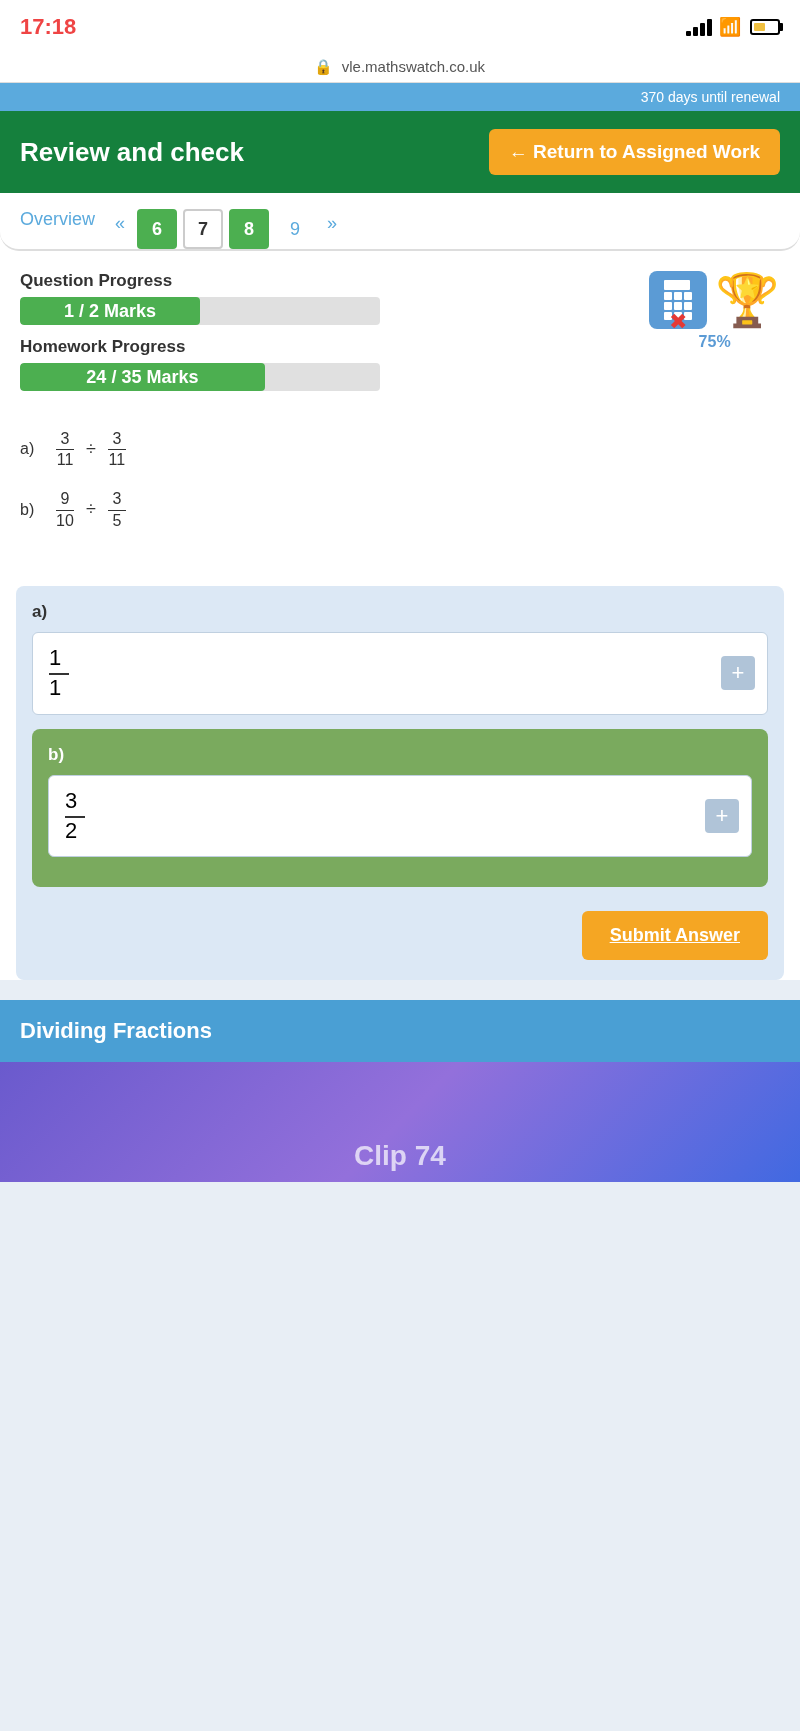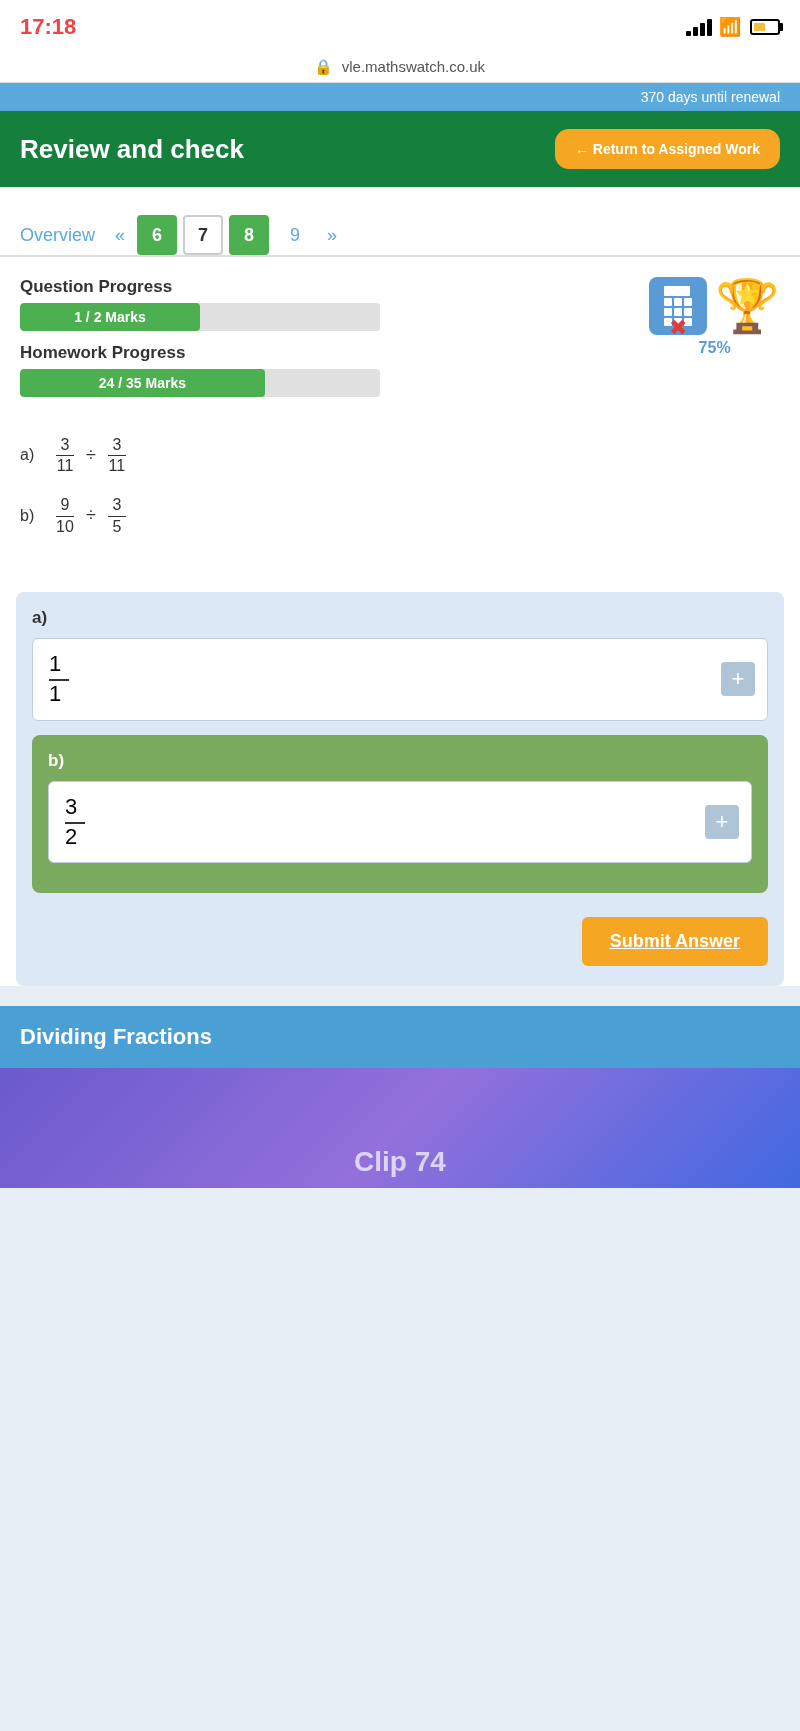--- a/index.html
+++ b/index.html
@@ -104,44 +104,45 @@
     }
     .page-header-title {
       color: white;
       font-size: 26px;
       font-weight: 700;
     }
     .return-btn {
       background: #f5a623;
       color: white;
       border: none;
-      border-radius: 14px;
+      border-radius: 6px;
       padding: 12px 20px;
-      font-size: 14px;
+      font-size: 19px;
       font-weight: 600;
       cursor: pointer;
       display: flex;
       align-items: center;
       gap: 8px;
     }
 
     
     .main-content {
       background: white;
       margin: 0;
       padding: 0;
     }
 
     
     .tabs-row {
       display: flex;
-      align-items: center;
-      padding: 28px 20px 0;
+      align-items: flex-start;
+      padding: 16px 20px 0;
       gap: 6px;
       border-bottom: 2px solid #ddd;
+      border-radius: 19px;
     }
     .tab-overview {
       color: #5baadd;
       font-size: 18px;
       font-weight: 500;
       margin-right: 8px;
       cursor: pointer;
     }
     .tab-nav {
       color: #5baadd;
@@ -200,21 +201,21 @@
       overflow: hidden;
     }
     .progress-bar-fill {
       height: 100%;
       background: #4caf50;
       border-radius: 4px;
       display: flex;
       align-items: center;
       justify-content: center;
       color: white;
-      font-size: 14px;
+      font-size: 18px;
       font-weight: 600;
     }
     .progress-right {
       display: flex;
       flex-direction: column;
       align-items: center;
       gap: 4px;
     }
     .icons-row {
       display: flex;

